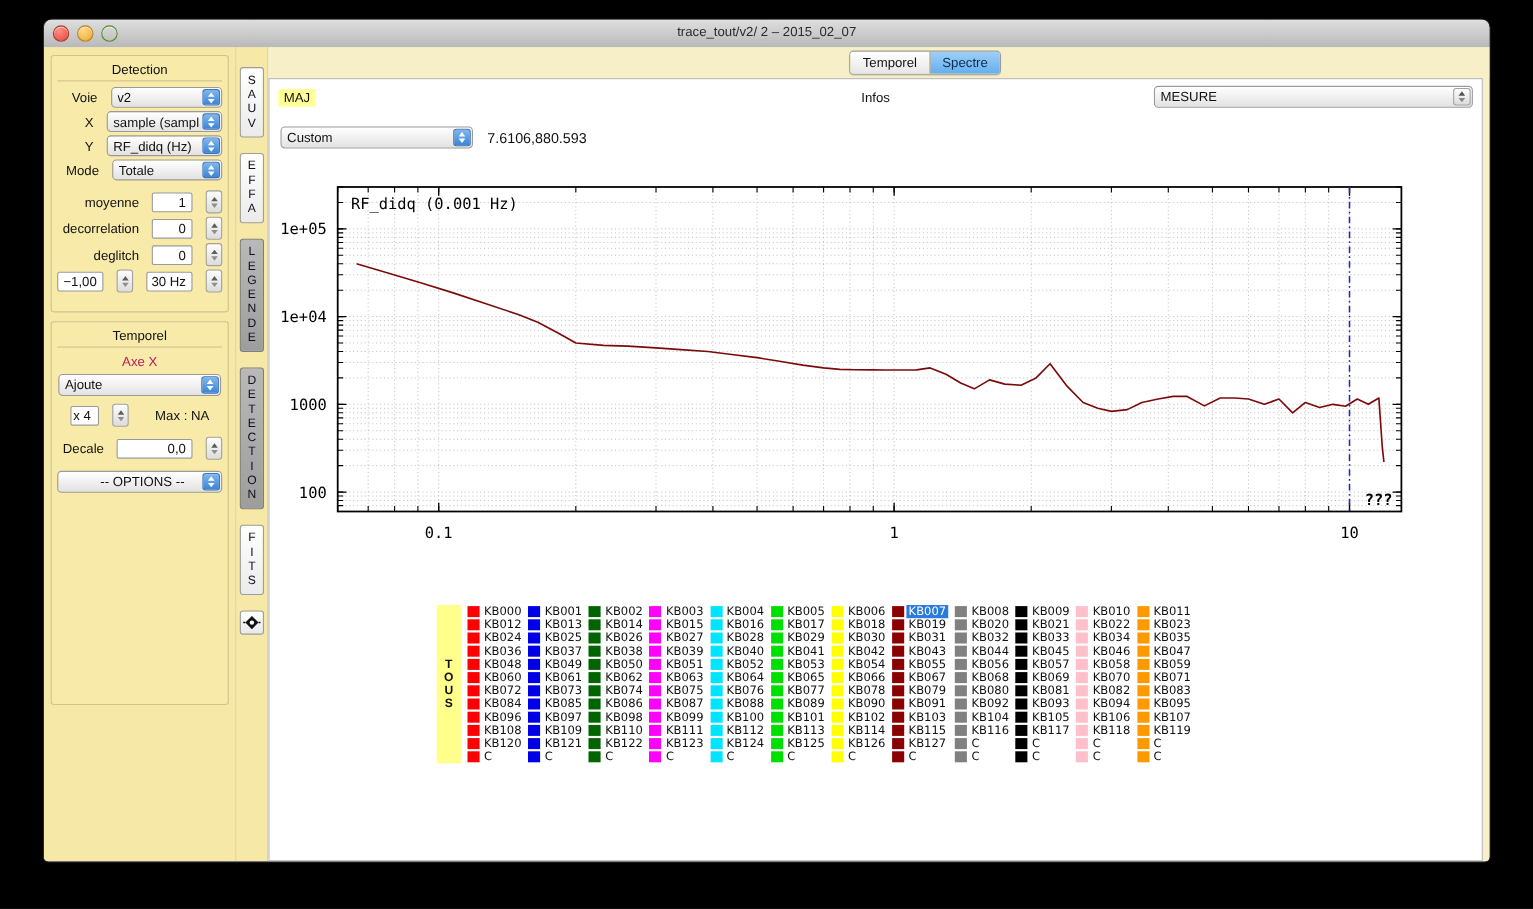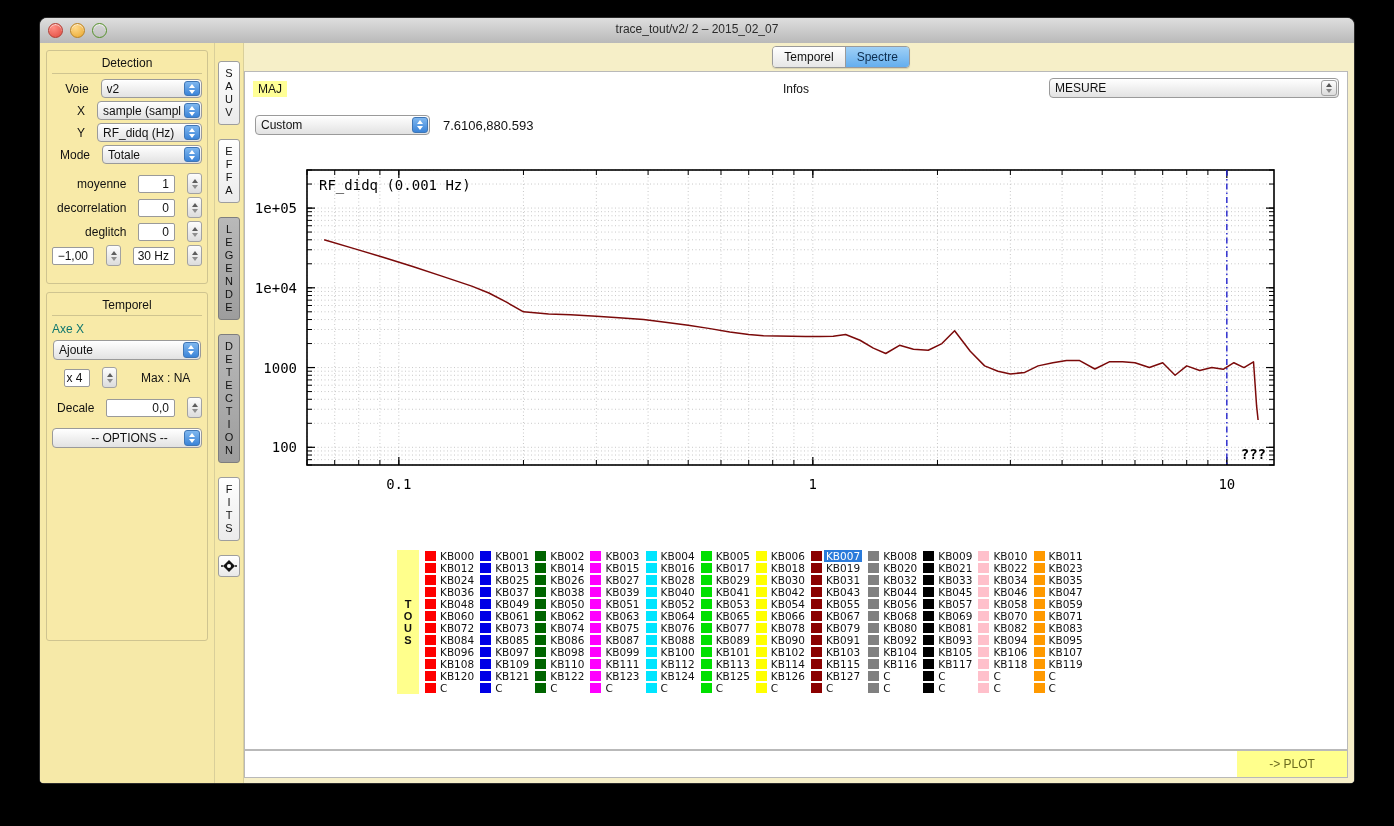--- a/index.html
+++ b/index.html
@@ -52,21 +52,21 @@
   
   .field{height:18px;background:#fff;border:1px solid #9a9a9a;border-radius:2px;
          font-size:12px;color:#111;display:flex;align-items:center;justify-content:flex-end;
          padding-right:5px;box-sizing:border-box;}
   .gstep{width:13px;height:19px;border:1px solid #a2a2a2;border-radius:3px;
          background:linear-gradient(#fdfdfd,#dcdcdc);display:flex;flex-direction:column;
          align-items:center;justify-content:center;gap:2px;flex:none;}
   .gstep i{display:block;width:0;height:0;border-left:3px solid transparent;border-right:3px solid transparent;}
   .gstep i.up{border-bottom:4px solid #5d5d5d;}
   .gstep i.dn{border-top:4px solid #8e8e8e;}
-  .sub-title{font-size:12px;margin:6px 0 4px 0;color:#0f766e;}
+  .sub-title{text-align:center;font-size:12px;margin:6px 0 4px 0;color:#be185d;}
 
   
   #vtabs{width:28px;flex:none;background:#f6e9a8;border-right:1px solid #d9cf9a;
          display:flex;flex-direction:column;align-items:center;padding-top:18px;gap:14px;}
   .vtab{width:20px;border:1px solid #9e9e9e;border-radius:3px;
         background:linear-gradient(#ffffff,#ebebeb);
         font-size:11px;color:#111;text-align:center;padding:5px 0;line-height:13px;
         letter-spacing:0;}
   .vtab.active{background:linear-gradient(#b9b9b9,#9d9d9d);color:#111;border-color:#7e7e7e;}
   .vtab span{display:block;}
@@ -1150,19 +1150,16 @@
                   <div class="legrow">
                     <div class="swatch" style="background: rgb(255, 153, 0);"></div>
                     <div class="legtxt">C</div>
                   </div>
                 </div>
               </div>
         </div>
 
       </div>
 
-      <div id="bottombar">
-        <div id="plotbtn">-&gt; PLOT</div>
-      </div>
     </div>
   </div>
  </div>
 </div>
 
 </body></html>

